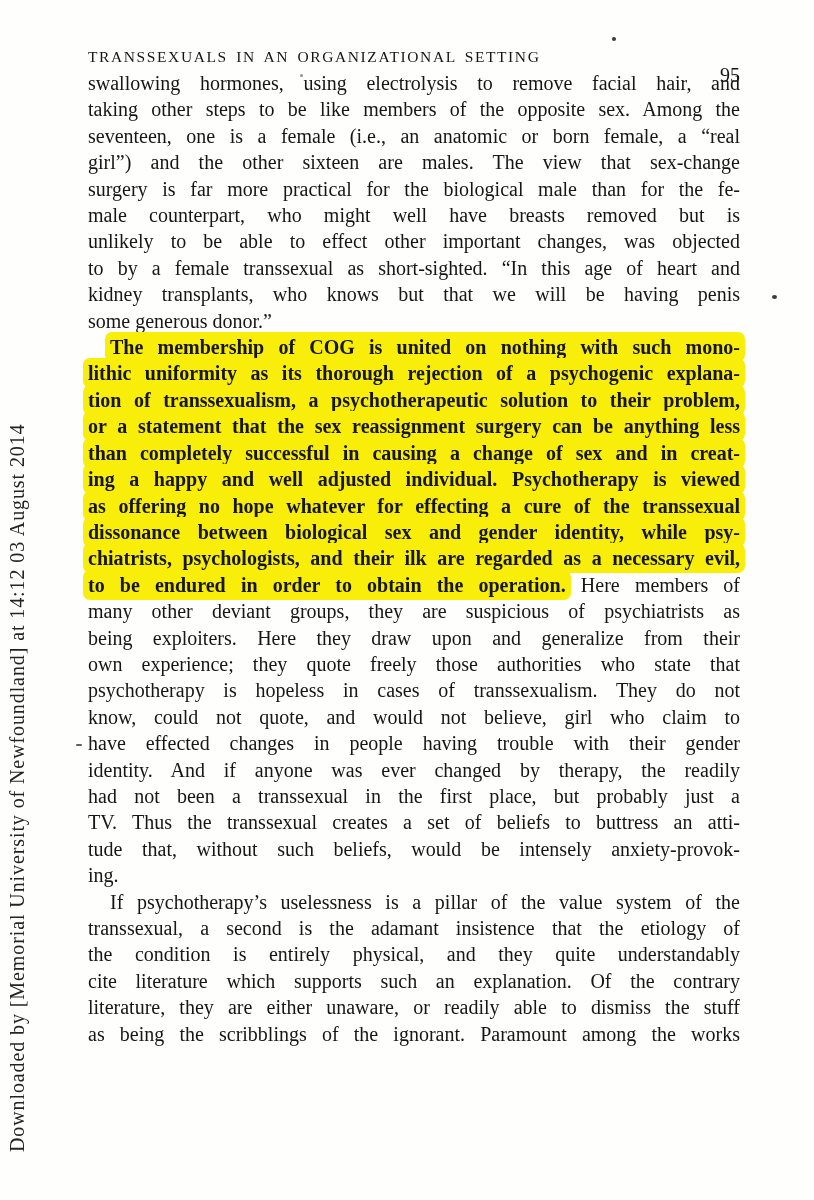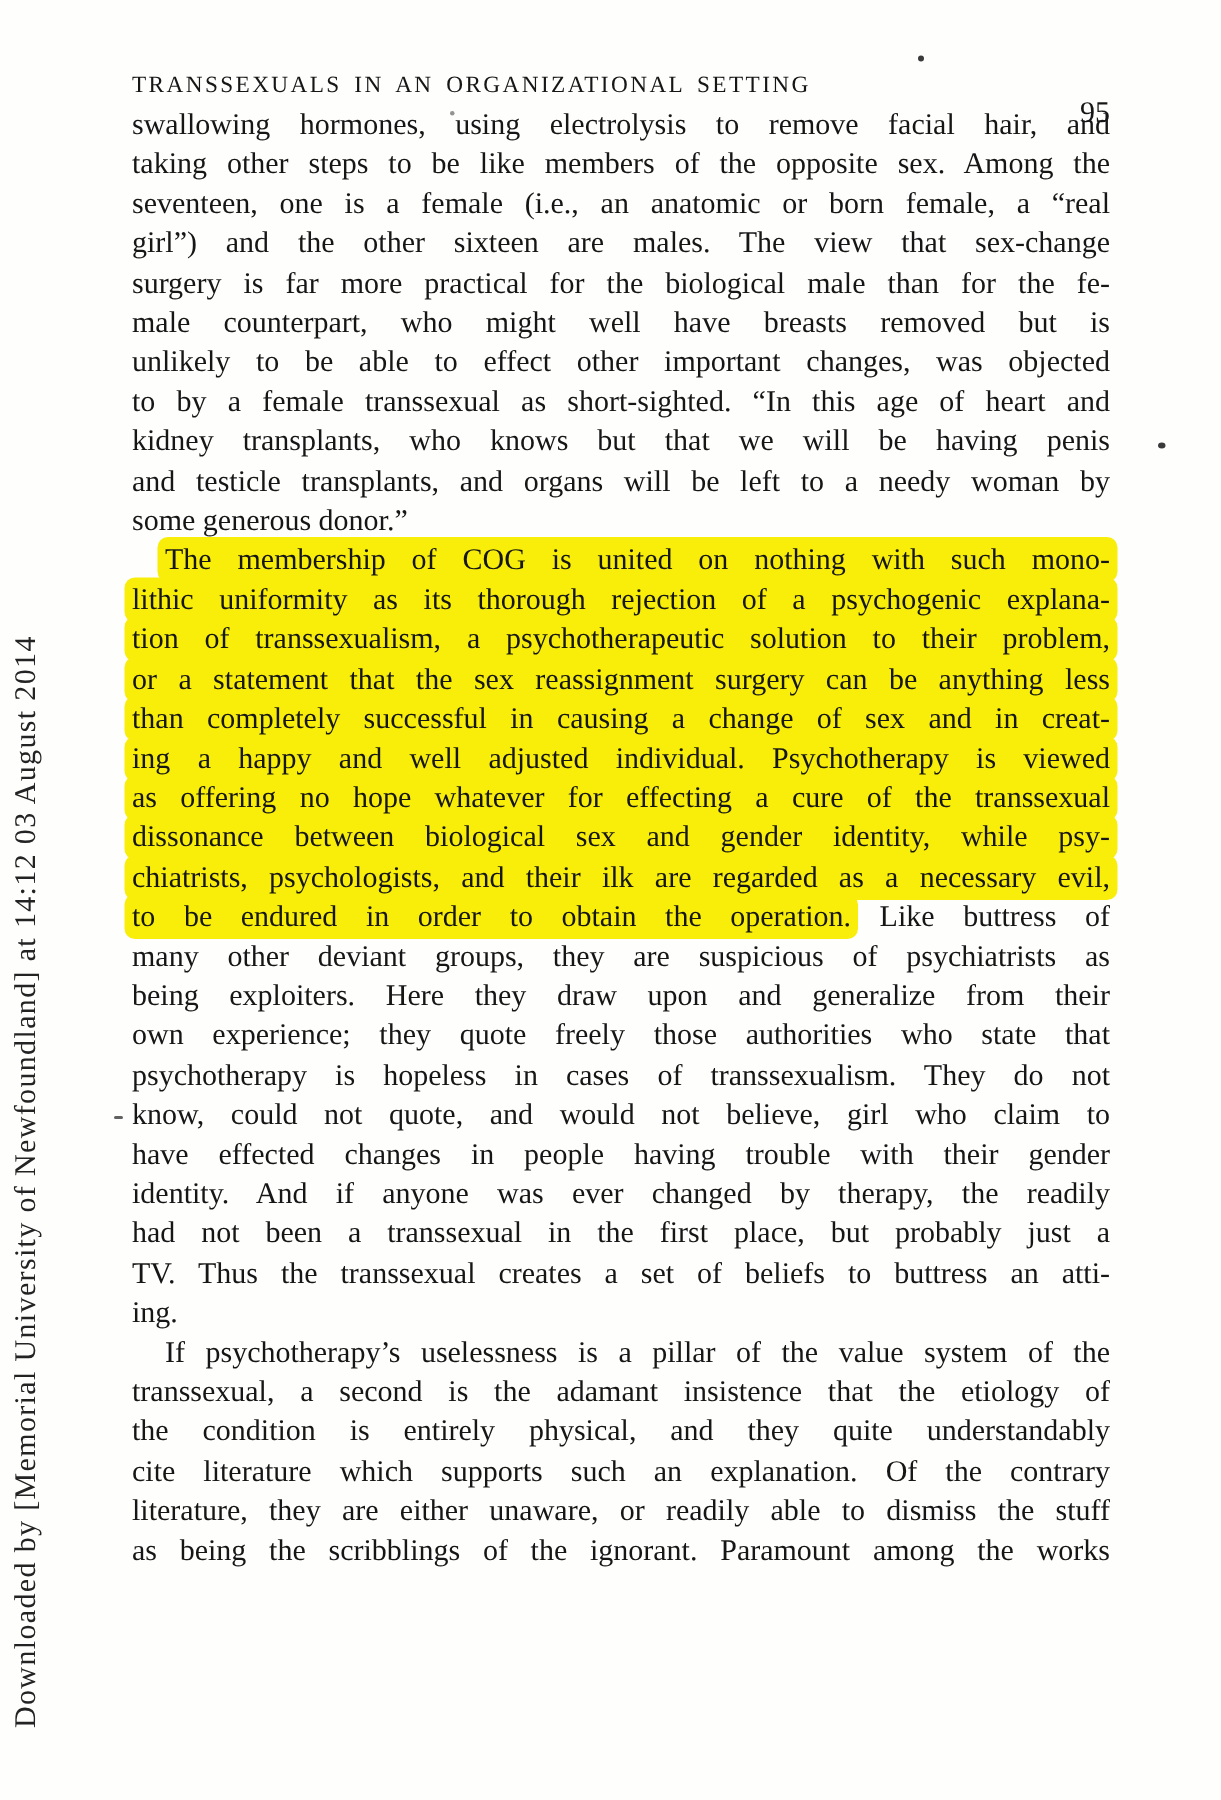--- a/index.html
+++ b/index.html
@@ -62,20 +62,21 @@
   }
   .line.indent {
     padding-left: 22px;
   }
   .hl {
     background: var(--hl, #f8ee0a);
     padding: 4px 5px;
     margin: 0 -5px;
     border-radius: 7px;
     box-decoration-break: clone;
+    font-weight: bold;
   }
   
   .speck {
     position: absolute;
     background: #3a3a3a;
     border-radius: 50%;
   }
   .speck.s1 { left: 612px; top: 37px;  width: 4px; height: 4px; }
   .speck.s2 { left: 300px; top: 74px;  width: 3px; height: 3px; opacity: .55; }
   .speck.s3 { left: 772px; top: 295px; width: 5px; height: 4px; }
@@ -96,41 +97,41 @@
   <div class="text-block">
       <div class="line"><span>swallowing hormones, using electrolysis to remove facial hair, and</span></div>
       <div class="line"><span>taking other steps to be like members of the opposite sex. Among the</span></div>
       <div class="line"><span>seventeen, one is a female (i.e., an anatomic or born female, a “real</span></div>
       <div class="line"><span>girl”) and the other sixteen are males. The view that sex-change</span></div>
       <div class="line"><span>surgery is far more practical for the biological male than for the fe-</span></div>
       <div class="line"><span>male counterpart, who might well have breasts removed but is</span></div>
       <div class="line"><span>unlikely to be able to effect other important changes, was objected</span></div>
       <div class="line"><span>to by a female transsexual as short-sighted. “In this age of heart and</span></div>
       <div class="line"><span>kidney transplants, who knows but that we will be having penis</span></div>
-      <div class="line"><span>and testicle transplants, and organs will be left to a needy woman by</span></div>
       <div class="line last"><span>some generous donor.”</span></div>
       <div class="line indent"><span class="hl">The membership of COG is united on nothing with such mono-</span></div>
       <div class="line"><span class="hl">lithic uniformity as its thorough rejection of a psychogenic explana-</span></div>
       <div class="line"><span class="hl">tion of transsexualism, a psychotherapeutic solution to their problem,</span></div>
       <div class="line"><span class="hl">or a statement that the sex reassignment surgery can be anything less</span></div>
       <div class="line"><span class="hl">than completely successful in causing a change of sex and in creat-</span></div>
       <div class="line"><span class="hl">ing a happy and well adjusted individual. Psychotherapy is viewed</span></div>
       <div class="line"><span class="hl">as offering no hope whatever for effecting a cure of the transsexual</span></div>
       <div class="line"><span class="hl">dissonance between biological sex and gender identity, while psy-</span></div>
       <div class="line"><span class="hl">chiatrists, psychologists, and their ilk are regarded as a necessary evil,</span></div>
-      <div class="line"><span class="hl">to be endured in order to obtain the operation.</span><span> Like buttress of</span></div>
+      <div class="line"><span class="hl">to be endured in order to obtain the operation.</span><span> Here members of</span></div>
       <div class="line"><span>many other deviant groups, they are suspicious of psychiatrists as</span></div>
       <div class="line"><span>being exploiters. Here they draw upon and generalize from their</span></div>
       <div class="line"><span>own experience; they quote freely those authorities who state that</span></div>
       <div class="line"><span>psychotherapy is hopeless in cases of transsexualism. They do not</span></div>
       <div class="line"><span>know, could not quote, and would not believe, girl who claim to</span></div>
       <div class="line"><span>have effected changes in people having trouble with their gender</span></div>
       <div class="line"><span>identity. And if anyone was ever changed by therapy, the readily</span></div>
       <div class="line"><span>had not been a transsexual in the first place, but probably just a</span></div>
       <div class="line"><span>TV. Thus the transsexual creates a set of beliefs to buttress an atti-</span></div>
+      <div class="line"><span>tude that, without such beliefs, would be intensely anxiety-provok-</span></div>
       <div class="line last"><span>ing.</span></div>
       <div class="line indent"><span>If psychotherapy’s uselessness is a pillar of the value system of the</span></div>
       <div class="line"><span>transsexual, a second is the adamant insistence that the etiology of</span></div>
       <div class="line"><span>the condition is entirely physical, and they quite understandably</span></div>
       <div class="line"><span>cite literature which supports such an explanation. Of the contrary</span></div>
       <div class="line"><span>literature, they are either unaware, or readily able to dismiss the stuff</span></div>
       <div class="line"><span>as being the scribblings of the ignorant. Paramount among the works</span></div>
     </div>
 
   <div class="speck s1"></div>

